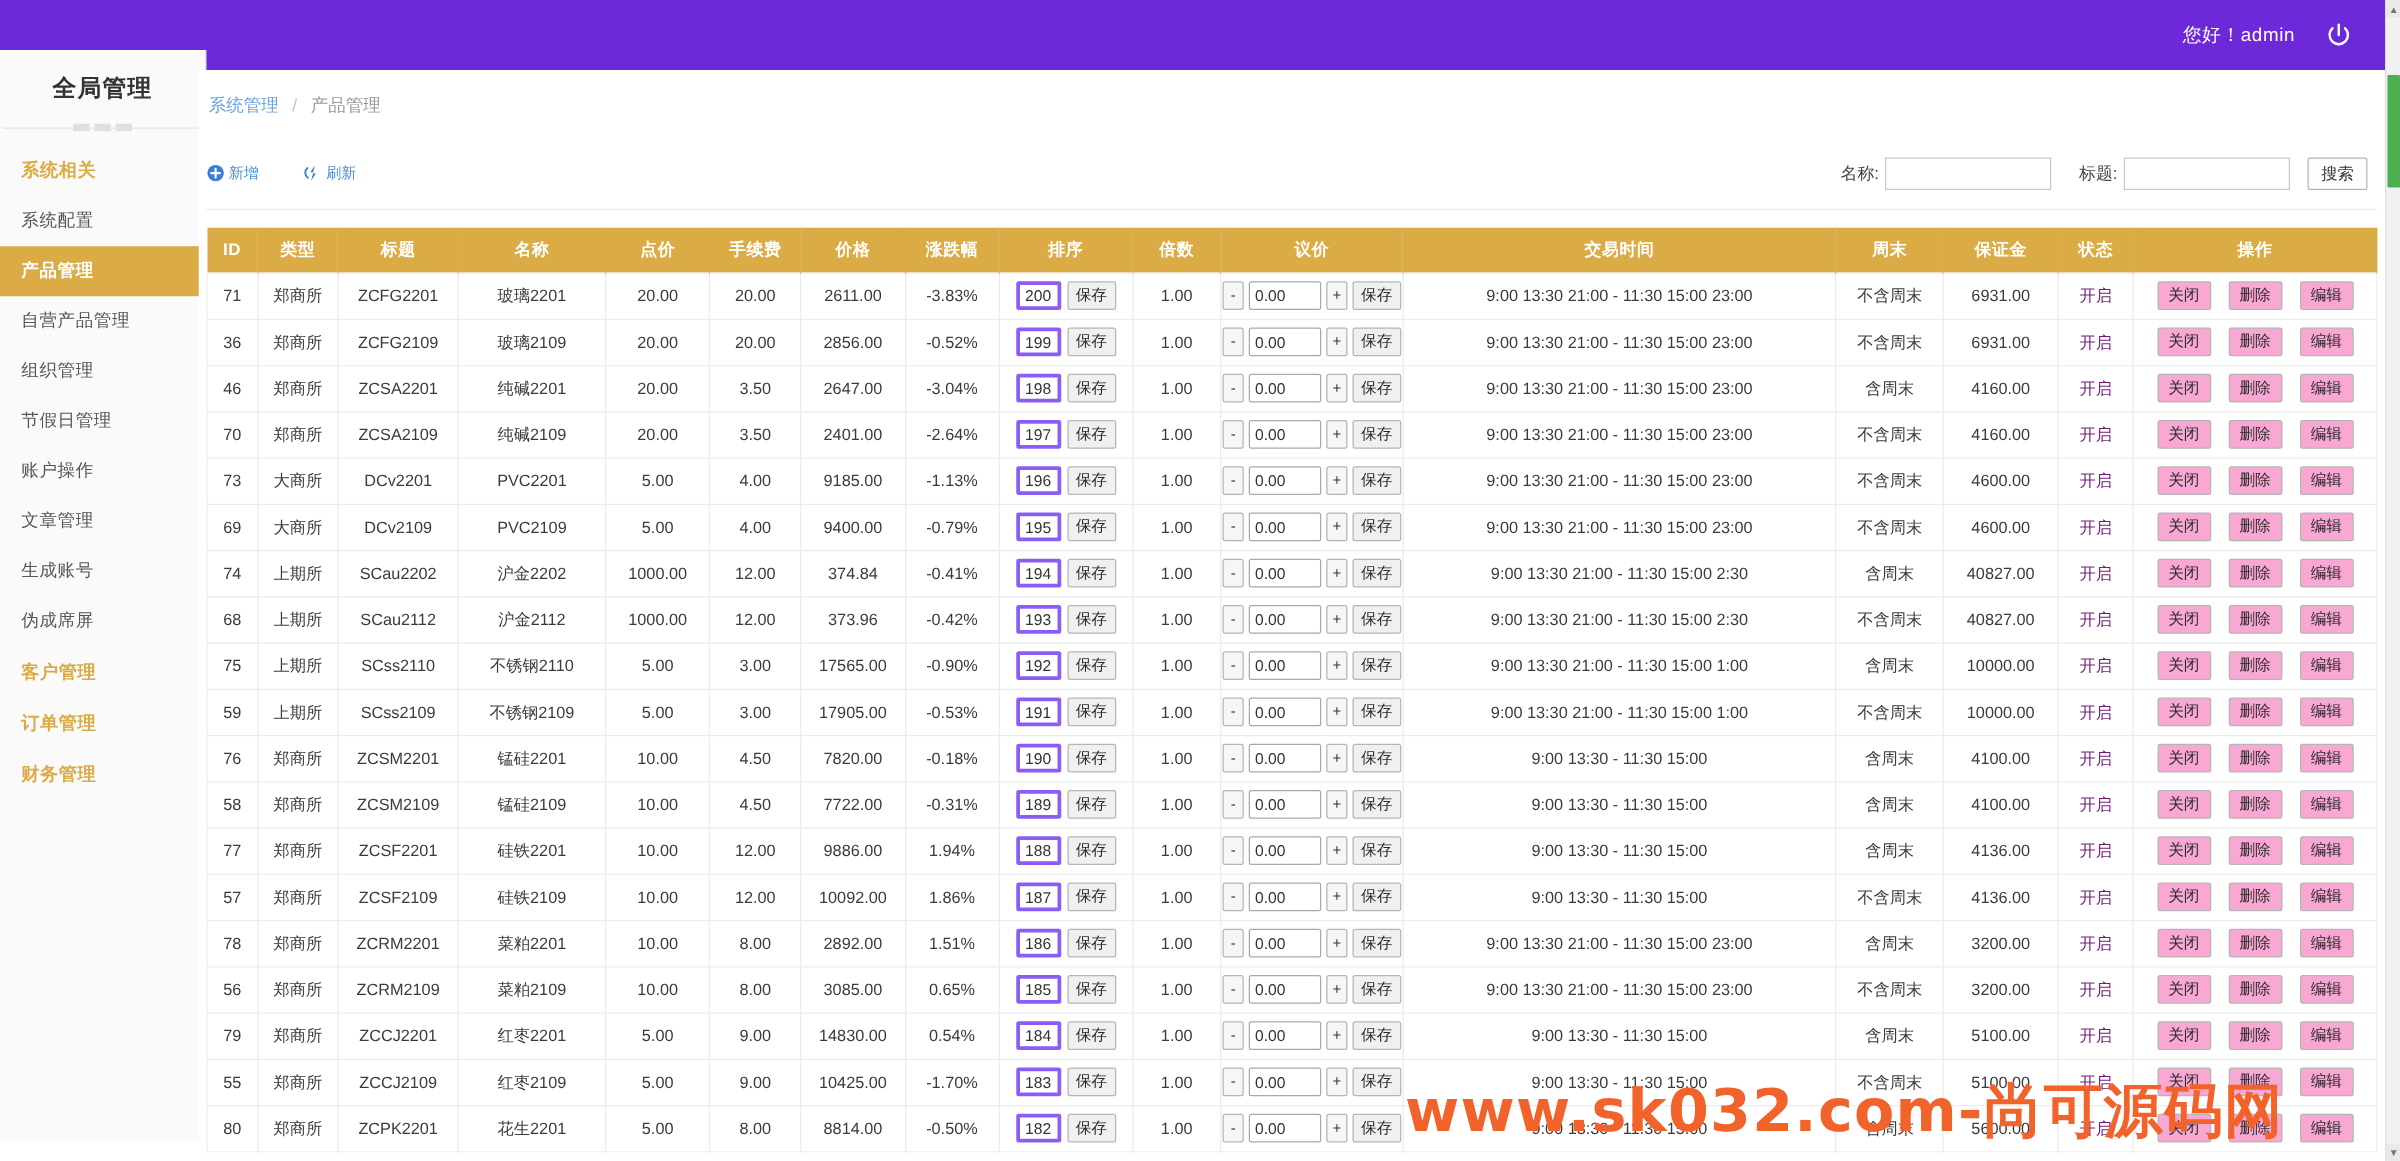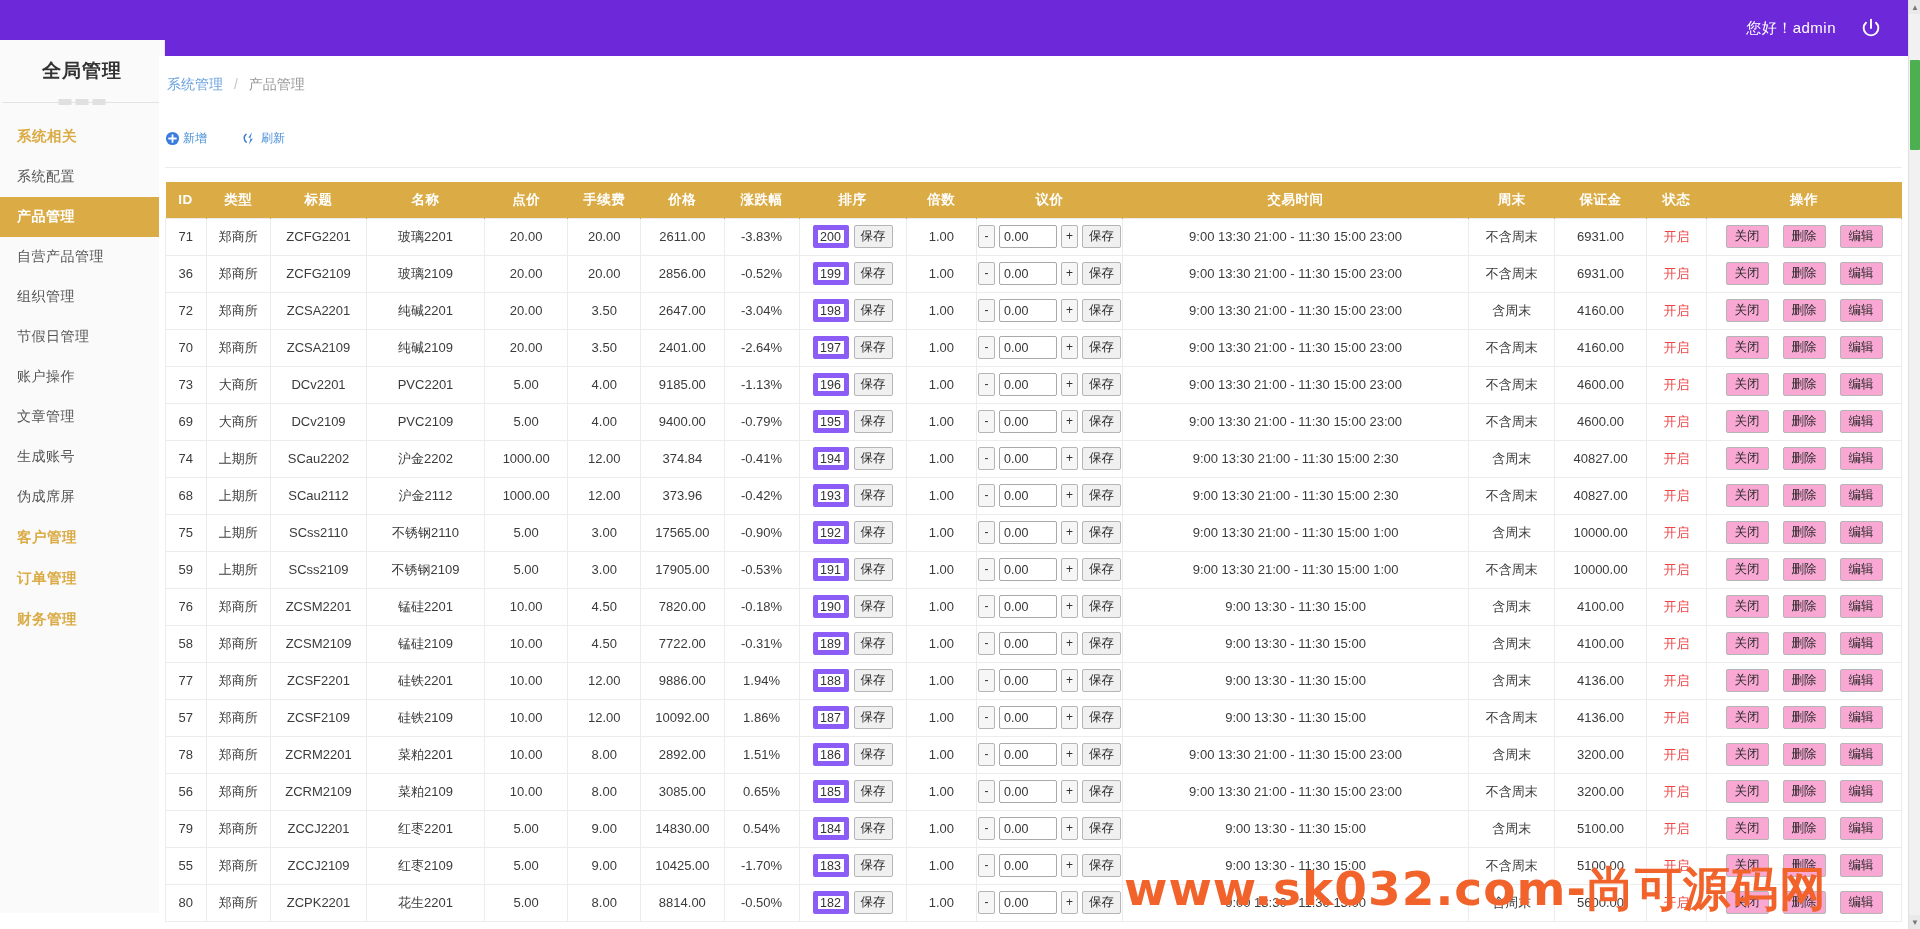--- a/index.html
+++ b/index.html
@@ -126,42 +126,42 @@
     border-bottom: 1px solid #ececec;
     border-right: 1px solid #ececec;
     white-space: nowrap; color: #3b3b3b;
   }
   table.grid tbody tr td:first-child { border-left: 1px solid #ececec; }
   table.grid tbody tr:first-child td { border-top: 1px solid #ececec; }
 
   .cell-sort { display:flex; align-items:center; justify-content:center; gap:5px; }
   .inp-sort {
     width: 36px; height: 23px; text-align: center; font-size: 12.5px;
-    border: 5px solid #8b5cf6; background:#fff; outline:none; border-radius:2px;
+    border: 3px solid #8b5cf6; background:#fff; outline:none; border-radius:2px;
     font-family: "Liberation Sans", sans-serif; color:#333;
   }
   .btn-sm {
     height: 23px; min-width: 34px; padding: 0 6px; font-size: 12.5px;
     border: 1px solid #b5b5b5; background: #f0f0f0; color: #2b2b2b;
     cursor: pointer; border-radius: 2px; line-height: 21px;
     font-family: "Liberation Sans", sans-serif;
   }
   .cell-bid { display:flex; align-items:center; justify-content:center; gap:4px; }
   .step-btn {
     width: 17px; height: 23px; font-size: 12px; line-height: 21px;
     border: 1px solid #b5b5b5; background: #f6f6f6; color: #333;
     cursor: pointer; border-radius: 2px; padding: 0;
     font-family: "Liberation Sans", sans-serif;
   }
   .inp-bid {
     width: 58px; height: 23px; font-size: 12.5px; padding: 0 4px;
     border: 1px solid #a9a9a9; background: #fff; outline: none; border-radius: 2px;
     font-family: "Liberation Sans", sans-serif; color:#333;
   }
-  .status-on { color: #ef4444; cursor: pointer; }
+  .status-on { color: #701a75; cursor: pointer; }
   .cell-ops { display:flex; align-items:center; justify-content:center; gap:14px; }
   .btn-op {
     height: 23px; min-width: 40px; padding: 0 8px; font-size: 12.5px;
     border: 1px solid #b5b5b5; background: #f9a8d4; color: #2b2b2b;
     cursor: pointer; border-radius: 2px; line-height: 21px;
     font-family: "Liberation Sans", sans-serif;
   }
 
   
   .watermark {
@@ -248,20 +248,27 @@
       <span class="tool-btn">
         <span class="ic">
           <svg width="15" height="15" viewBox="0 0 16 16">
             <path d="M9.6 1.2 L5.6 7.2 H8.3 L6.2 14.6 L10.4 8.3 H7.6 Z" fill="#3b7ddd"></path>
             <path d="M3.2 3.6 a5.2 5.2 0 0 0 .3 8.3" stroke="#3b7ddd" stroke-width="1.6" fill="none" stroke-linecap="round"></path>
           </svg>
         </span>
         <span>刷新</span>
       </span>
 
+      <div class="searchbar">
+        <label>名称:</label>
+        <input type="text" placeholder="" style="">
+        <label>标题:</label>
+        <input type="text" placeholder="" style="">
+        <button class="btn-search">搜索</button>
+      </div>
     </div>
 
     <div class="table-wrap">
       <table class="grid">
         <colgroup>
           <col style="width:38px">
             <col style="width:60px">
             <col style="width:90px">
             <col style="width:110px">
           <col style="width:78px">
@@ -364,21 +371,21 @@
               <td><span class="status-on">开启</span></td>
               <td>
                 <div class="cell-ops">
                   <button class="btn-op">关闭</button>
                   <button class="btn-op">删除</button>
                   <button class="btn-op">编辑</button>
                 </div>
               </td>
             </tr>
             <tr>
-              <td>72</td>
+              <td>46</td>
               <td>郑商所</td>
               <td>ZCSA2201</td>
               <td>纯碱2201</td>
               <td>20.00</td>
               <td>3.50</td>
               <td>2647.00</td>
               <td>-3.04%</td>
               <td>
                 <div class="cell-sort">
                   <input class="inp-sort" type="text" value="198" style="">

